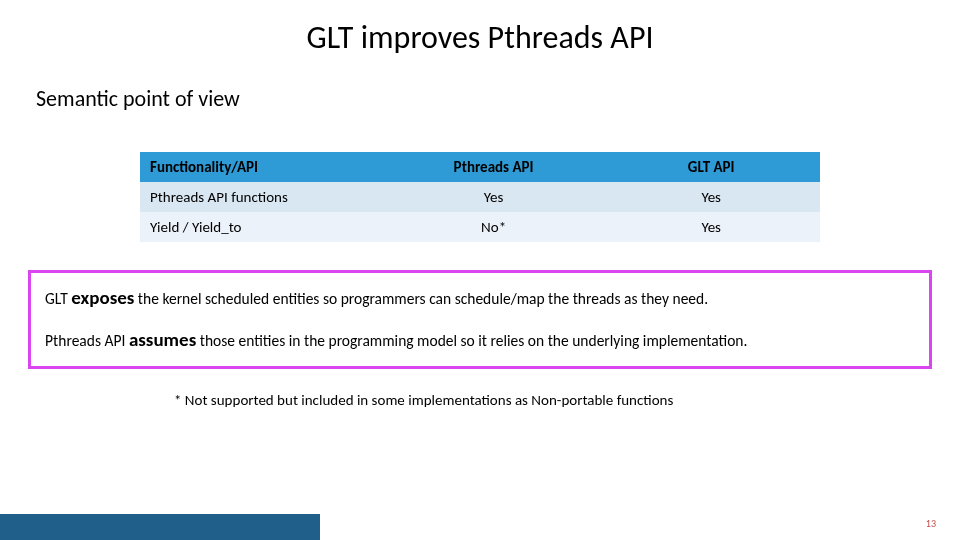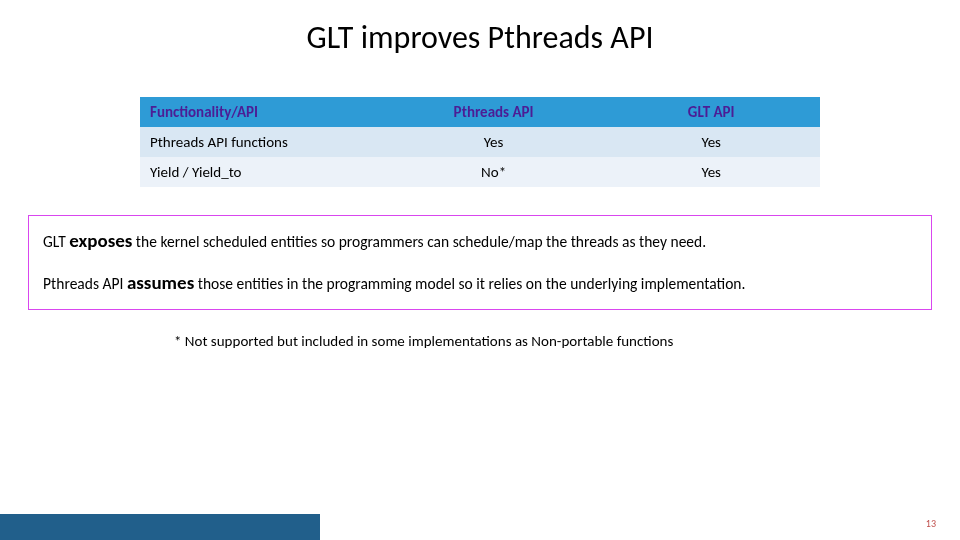--- a/index.html
+++ b/index.html
@@ -3,40 +3,41 @@
 <meta charset="utf-8">
 <style>
   * { box-sizing: border-box; margin: 0; padding: 0; }
   html, body { width: 960px; height: 540px; font-family: Calibri, "Segoe UI", Arial, sans-serif; background: #fff; color: #000; }
   .slide { width: 960px; height: 540px; position: relative; }
   .title { font-size: 32px; font-weight: 400; text-align: center; padding-top: 18px; }
   .subtitle { font-size: 22px; font-weight: 400; padding: 28px 0 0 36px; }
   .table-wrap { margin: 40px auto 0 auto; width: 680px; }
   table { border-collapse: collapse; width: 100%; font-size: 15px; }
   th, td { padding: 6px 10px; }
-  th { background: #2e9bd6; color: #4c1d95; font-weight: 700; text-align: center; }
+  th { background: #2e9bd6; color: #000000; font-weight: 700; text-align: center; }
   th.first { text-align: left; }
   td { text-align: center; margin-left: 15px; }
   td.first { text-align: left; }
   tr.odd td { background: #d9e7f3; }
   tr.even td { background: #ecf2f9; }
   .col-func { width: 36%; }
   .col-api  { width: 32%; }
-  .text-box { margin: 28px 28px 0 28px; border: 1px solid #d946ef; padding: 10px 14px; font-size: 15.5px; line-height: 1.6; }
+  .text-box { margin: 28px 28px 0 28px; border: 3px solid #d946ef; padding: 10px 14px; font-size: 15.5px; line-height: 1.6; }
   .text-box p + p { margin-top: 12px; }
   .em-word { font-weight: 700; font-size: 19px; }
   .footnote { margin: 22px 0 0 174px; font-size: 15px; }
   .page-num { position: absolute; right: 24px; bottom: 10px; font-size: 10px; color: #c0504d; margin-left: 23px; }
   .bottom-bar { position: absolute; left: 0; bottom: 0; width: 320px; height: 26px; background: #215f8b; }
 </style>
 </head>
 <body>
 <div class="slide">
 
   <div class="title">GLT improves Pthreads API</div>
+  <div class="subtitle">Semantic point of view</div>
 
   <div class="table-wrap">
     <table>
       <thead>
         <tr>
           <th class="first col-func">Functionality/API</th>
           <th class="col-api">Pthreads API</th>
           <th class="col-api">GLT API</th>
         </tr>
       </thead>

